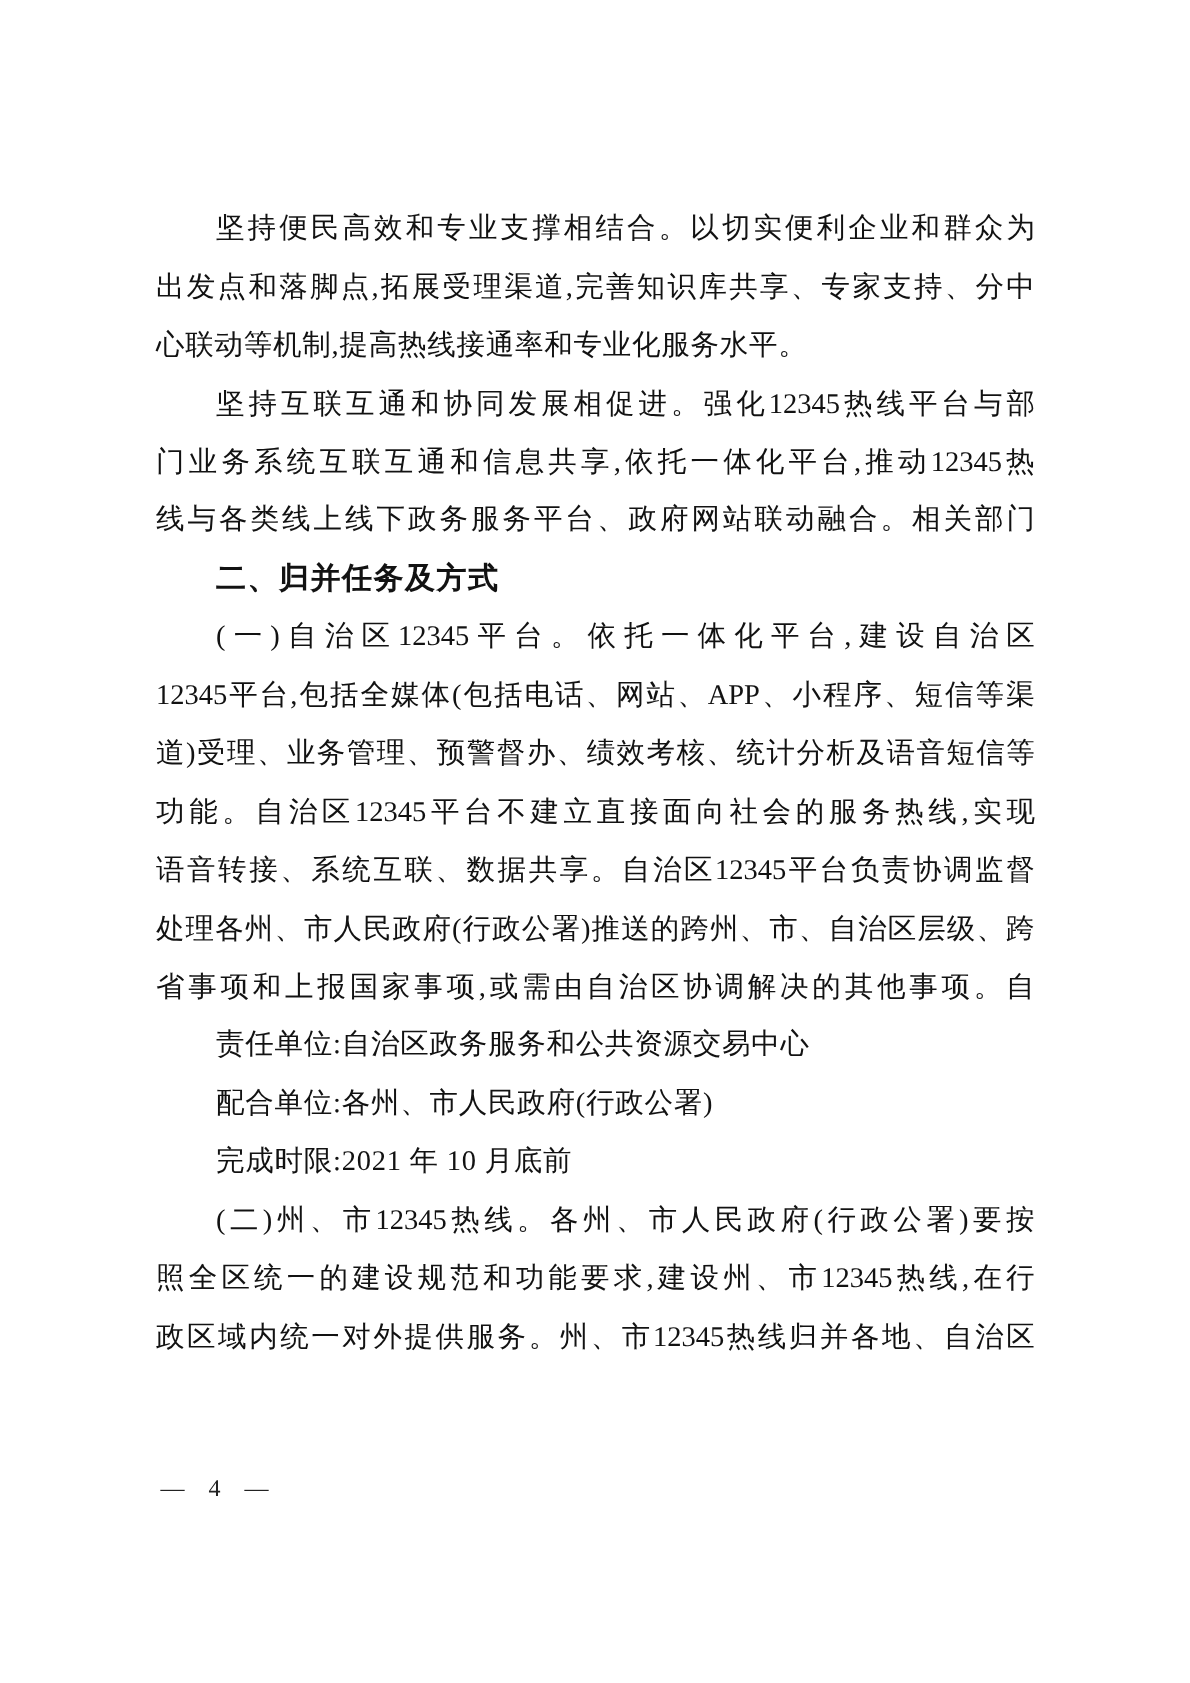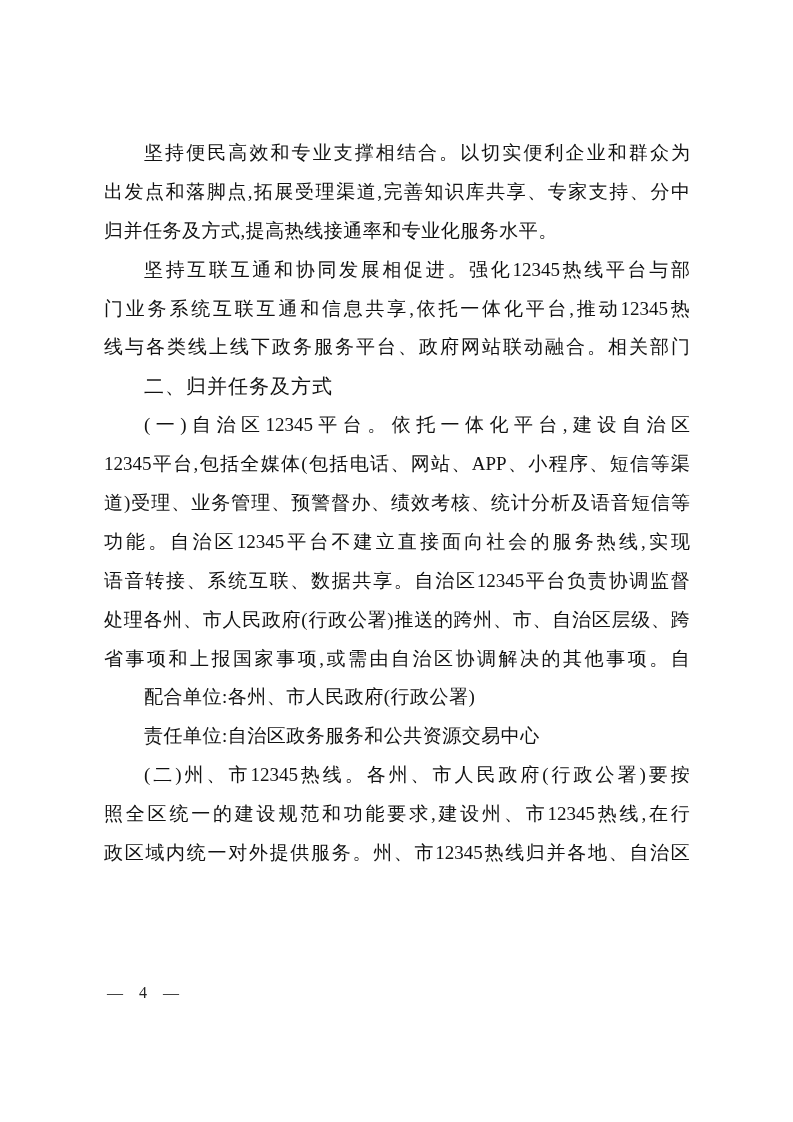--- a/index.html
+++ b/index.html
@@ -28,21 +28,21 @@
   }
   .line.fill {
     display: flex;
     justify-content: space-between;
     letter-spacing: 0;
   }
   .line.fill span { display: inline-block; }
   .line.indent { padding-left: 40px; }
   .line.heading {
     font-family: "Liberation Sans", "DejaVu Sans", sans-serif;
-    font-weight: normal;
+    font-weight: bold;
     font-size: 20px;
     letter-spacing: 1px;
   }
   .footer {
     position: absolute;
     left: 107px; top: 984px;
     font-size: 16px;
     letter-spacing: 2px;
     word-spacing: 8px;
     color: #222;
@@ -106,21 +106,21 @@
         <span>享</span>
         <span>、</span>
         <span>专</span>
         <span>家</span>
         <span>支</span>
         <span>持</span>
         <span>、</span>
         <span>分</span>
         <span>中</span>
       </div>
-    <div class="line">归并任务及方式,提高热线接通率和专业化服务水平。</div>
+    <div class="line">心联动等机制,提高热线接通率和专业化服务水平。</div>
     <div class="line indent fill">
         <span>坚</span>
         <span>持</span>
         <span>互</span>
         <span>联</span>
         <span>互</span>
         <span>通</span>
         <span>和</span>
         <span>协</span>
         <span>同</span>
@@ -400,22 +400,23 @@
         <span>解</span>
         <span>决</span>
         <span>的</span>
         <span>其</span>
         <span>他</span>
         <span>事</span>
         <span>项</span>
         <span>。</span>
         <span>自</span>
       </div>
+    <div class="line indent">责任单位:自治区政务服务和公共资源交易中心</div>
     <div class="line indent">配合单位:各州、市人民政府(行政公署)</div>
-    <div class="line indent">责任单位:自治区政务服务和公共资源交易中心</div>
+    <div class="line indent">完成时限:2021 年 10 月底前</div>
     <div class="line indent fill">
         <span>(</span>
         <span>二</span>
         <span>)</span>
         <span>州</span>
         <span>、</span>
         <span>市</span>
         <span>12345</span>
         <span>热</span>
         <span>线</span>

